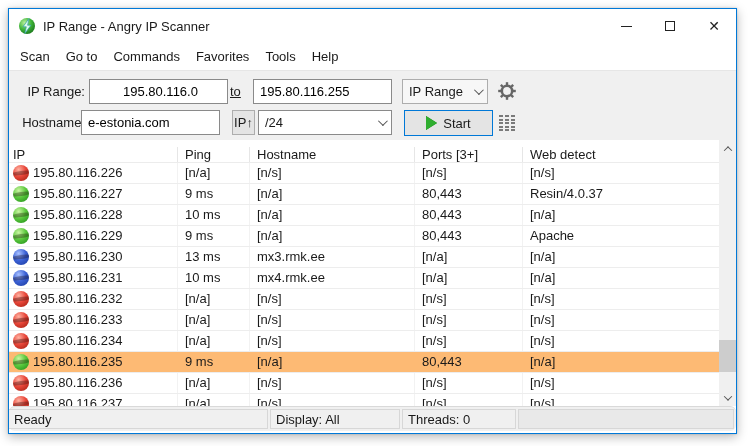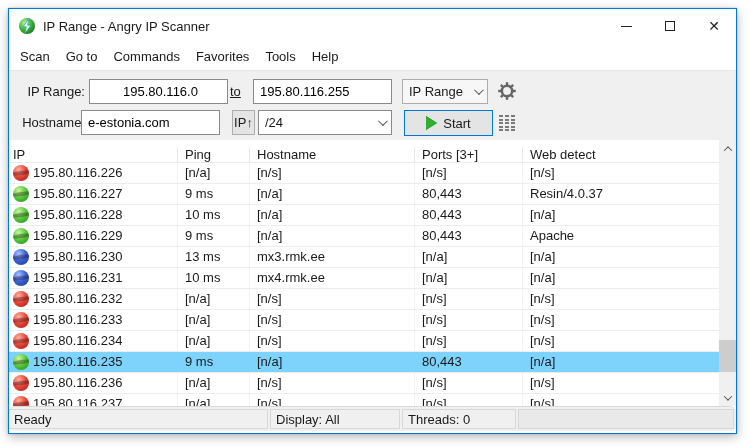--- a/index.html
+++ b/index.html
@@ -47,21 +47,21 @@
   .fetchers { display:flex; gap:2px; height:16px; }
   .fetchers span { width:4px; height:100%;
      background:repeating-linear-gradient(180deg,#7a7a7a 0 2px, transparent 2px 3.6px); }
 
   
   .table-area { flex:0 0 266px; position:relative; background:#fff; overflow:hidden; }
   .thead { display:flex; height:23px; align-items:flex-end; padding-right:17px; border-bottom:1px solid #ececec; }
   .th { padding-left:7px; border-right:1px solid #e6e6e6; height:15px; line-height:15px; white-space:nowrap; overflow:hidden; }
   .rows { height:243px; overflow:hidden; }
   .trow { display:flex; height:21px; align-items:center; border-bottom:1px solid #ededed; padding-right:17px; }
-  .trow.selected { background:#7dd3fc; }
+  .trow.selected { background:#fdba74; }
   .td { padding-left:7px; height:100%; line-height:20px; border-right:1px solid #f2f2f2; white-space:nowrap; overflow:hidden; }
   .trow.selected .td { border-right-color:transparent; }
   .c-ip   { flex:0 0 169px; display:flex; align-items:center; padding-left:4px; }
   .c-ping { flex:0 0 72px; }
   .c-host { flex:0 0 165px; }
   .c-ports{ flex:0 0 108px; }
   .c-web  { flex:1 1 auto; border-right:none; }
   .ball { width:16px; height:16px; border-radius:50%; position:relative; overflow:hidden; flex:0 0 16px; margin-right:4px; }
   .ball::after { content:''; position:absolute; left:-2px; right:-2px; top:6px; height:4px;
                  background:rgba(20,0,0,.30); transform:rotate(-8deg); border-radius:50%; }

